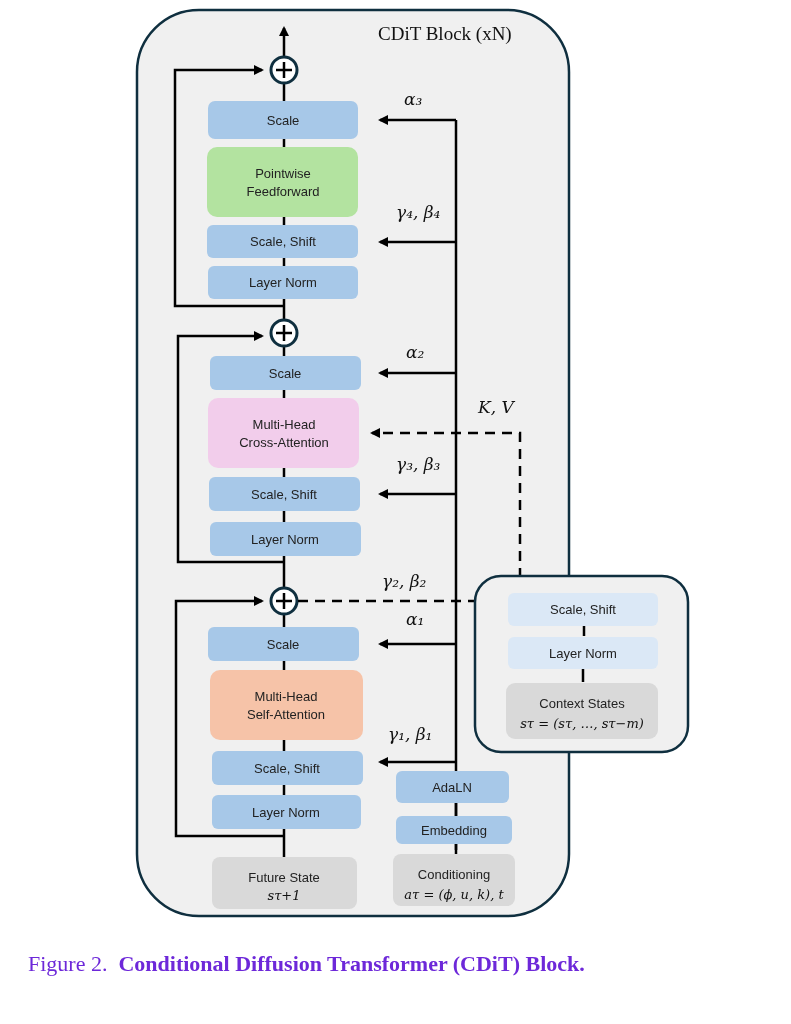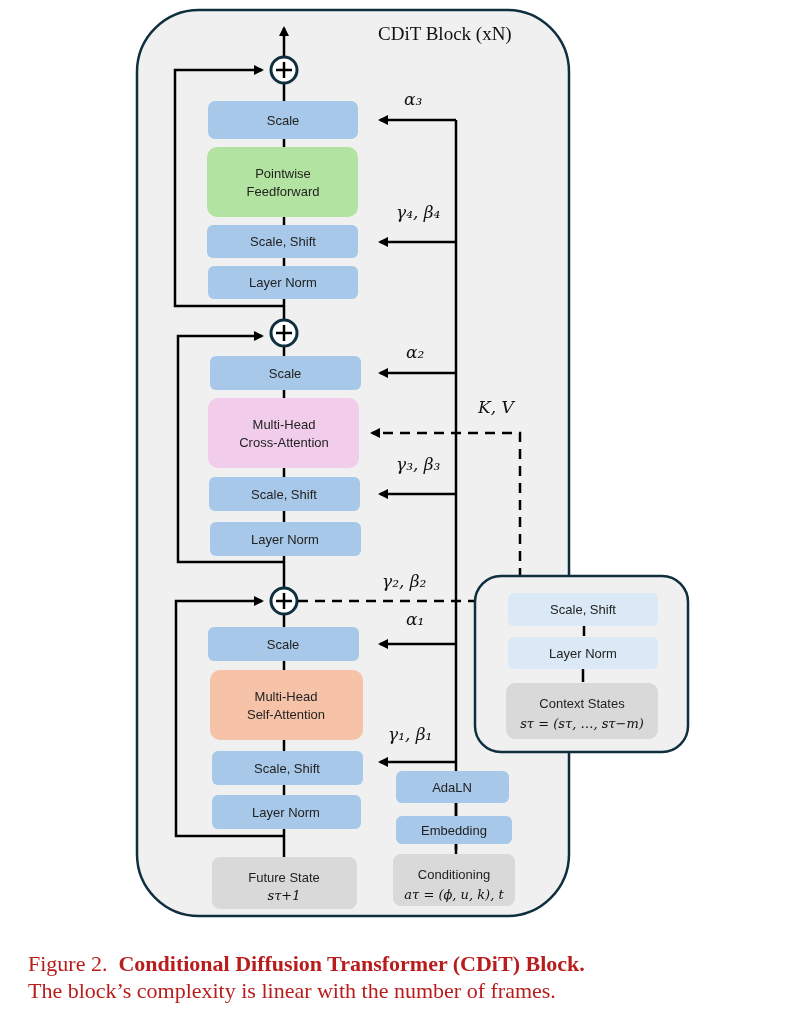--- a/index.html
+++ b/index.html
@@ -3,21 +3,21 @@
 <meta charset="utf-8">
 <style>
   html, body { margin: 0; padding: 0; background: #ffffff; }
   body { width: 791px; height: 1024px; position: relative; overflow: hidden; }
   #diagram { position: absolute; left: 0; top: 0; }
   .box-text { font-family: "Liberation Sans", sans-serif; font-size: 13px; fill: #222; }
   .math { font-family: "DejaVu Serif", serif; font-style: italic; font-size: 17px; fill: #111; }
   .math-small { font-family: "DejaVu Serif", serif; font-style: italic; font-size: 13px; fill: #111; }
   .title-text { font-family: "Liberation Serif", serif; font-size: 19px; fill: #111; }
   #caption { position: absolute; left: 28px; top: 950px; width: 760px;
-             font-family: "Liberation Serif", serif; font-size: 22px; color: #b91c1c; line-height: 27px; }
+             font-family: "Liberation Serif", serif; font-size: 22px; color: #6d28d9; line-height: 27px; }
   #caption .bold { font-weight: bold; }
 </style>
 </head>
 <body>
 
 <svg id="diagram" width="791" height="940" viewBox="0 0 791 940">
   <defs>
     <marker id="arrow" markerWidth="10" markerHeight="10" refX="8" refY="5" orient="auto" markerUnits="userSpaceOnUse">
       <path d="M0,0 L10,5 L0,10 z" fill="#000"></path>
     </marker>
@@ -160,14 +160,13 @@
   <g>
     <rect x="506" y="683" width="152" height="56" rx="9" fill="#d9d9d9"></rect>
     <text class="box-text" x="582" y="708" text-anchor="middle">Context States</text>
     <text class="math-small" x="582" y="728" text-anchor="middle">sτ = (sτ, …, sτ−m)</text>
   </g>
 </svg>
 
 <div id="caption">
   <span>Figure 2.</span>&nbsp;
   <span class="bold">Conditional Diffusion Transformer (CDiT) Block.</span><br>
-  <span>The block’s complexity is linear with the number of frames.</span>
 </div>
 
 </body></html>

